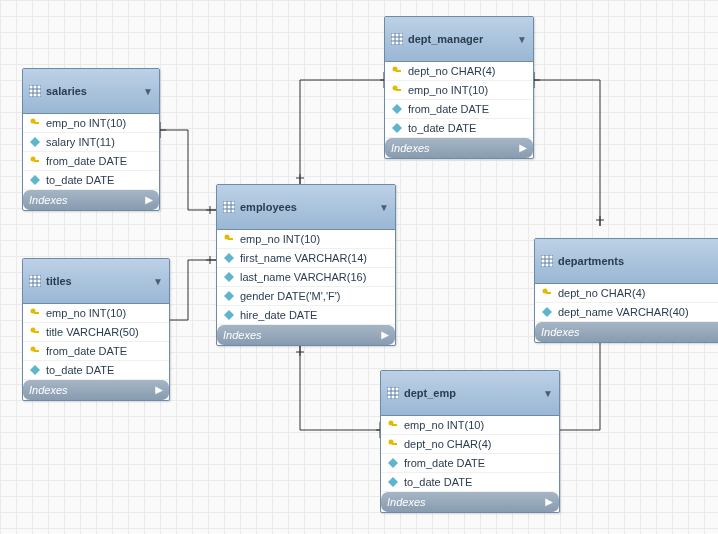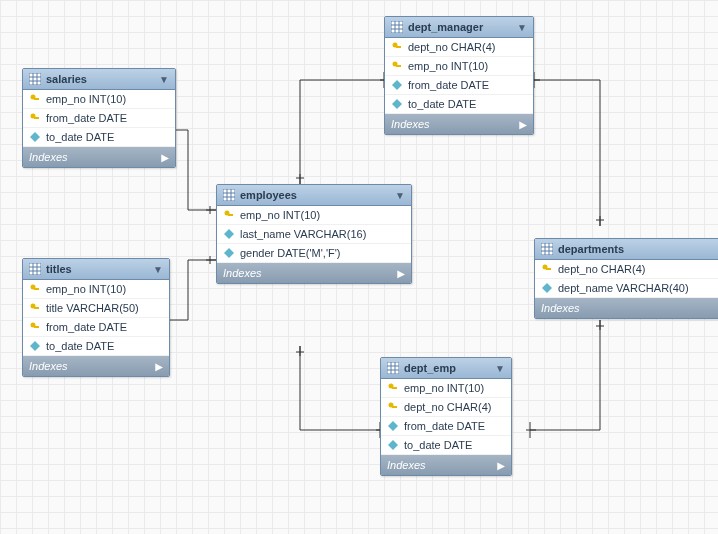--- a/index.html
+++ b/index.html
@@ -26,21 +26,21 @@
     position: absolute;
     background: #fff;
     border: 1px solid #6d8aa8;
     border-radius: 2px;
     box-shadow: 1px 1px 2px rgba(0,0,0,0.15);
     overflow: hidden;
   }
   .table-header {
     background: linear-gradient(#bcd1e6, #9ab7d4);
     border-bottom: 1px solid #6d8aa8;
-    padding: 4px 6px;
+    padding: 16px 6px;
     display: flex;
     align-items: center;
     font-weight: bold;
     color: #2a3c50;
   }
   .table-header .hdr-icon {
     width: 12px; height: 12px;
     margin-right: 5px;
     display: inline-flex;
     align-items: center;
@@ -64,23 +64,24 @@
     margin-right: 5px;
     display: inline-flex;
     align-items: center;
     justify-content: center;
   }
   .indexes-row {
     background: linear-gradient(#a5b5c5, #889cb0);
     color: #fff;
     padding: 4px 6px;
     display: flex;
-    align-items: center;
+    align-items: flex-start;
     font-style: italic;
     font-size: 11px;
+    border-radius: 7px;
   }
   .indexes-row .collapse {
     margin-left: auto;
     font-style: normal;
     font-size: 10px;
   }
 </style>
 </head>
 <body>
 
@@ -106,21 +107,21 @@
     <path d="M534,80 L600,80 L600,226"></path>
     <path d="M534,72 L534,88 M530,80 L540,80"></path>
     <path d="M596,220 L604,220 M600,216 L600,226"></path>
 
     <path d="M530,430 L600,430 L600,320"></path>
     <path d="M530,422 L530,438 M526,430 L536,430"></path>
     <path d="M596,326 L604,326 M600,330 L600,320"></path>
   </g>
 </svg>
 
-<div class="table-box" style="left:22px;top:68px;width:154px">
+<div class="table-box" style="left:22px;top:68px;width:138px">
   <div class="table-header">
     <span class="hdr-icon">
         <svg width="12" height="12">
           <rect x="0" y="0" width="12" height="12" fill="#fff" stroke="#5a7ea8"></rect>
           <line x1="0" y1="4" x2="12" y2="4" stroke="#5a7ea8"></line>
           <line x1="0" y1="8" x2="12" y2="8" stroke="#5a7ea8"></line>
           <line x1="4" y1="0" x2="4" y2="12" stroke="#5a7ea8"></line>
           <line x1="8" y1="0" x2="8" y2="12" stroke="#5a7ea8"></line>
         </svg>
       </span>
@@ -132,20 +133,28 @@
         <svg width="10" height="10">
           <circle cx="3" cy="3" r="2.5" fill="#e6b800"></circle>
           <rect x="4" y="4" width="5" height="2" fill="#e6b800"></rect>
         </svg>
       </span>
       <span>emp_no INT(10)</span>
     </div>
   <div class="col-row">
       <span class="col-icon">
         <svg width="10" height="10">
+          <polygon points="5,0 10,5 5,10 0,5" fill="#5fb5cc"></polygon>
+        </svg>
+      </span>
+      <span>salary INT(11)</span>
+    </div>
+  <div class="col-row">
+      <span class="col-icon">
+        <svg width="10" height="10">
           <circle cx="3" cy="3" r="2.5" fill="#e6b800"></circle>
           <rect x="4" y="4" width="5" height="2" fill="#e6b800"></rect>
         </svg>
       </span>
       <span>from_date DATE</span>
     </div>
   <div class="col-row">
       <span class="col-icon">
         <svg width="10" height="10">
           <polygon points="5,0 10,5 5,10 0,5" fill="#5fb5cc"></polygon>
@@ -207,21 +216,21 @@
         </svg>
       </span>
       <span>to_date DATE</span>
     </div>
   <div class="indexes-row">
       <span>Indexes</span>
       <span class="collapse">▶</span>
     </div>
 </div>
 
-<div class="table-box" style="left:216px;top:184px;width:196px">
+<div class="table-box" style="left:216px;top:184px;width:180px">
   <div class="table-header">
     <span class="hdr-icon">
         <svg width="12" height="12">
           <rect x="0" y="0" width="12" height="12" fill="#fff" stroke="#5a7ea8"></rect>
           <line x1="0" y1="4" x2="12" y2="4" stroke="#5a7ea8"></line>
           <line x1="0" y1="8" x2="12" y2="8" stroke="#5a7ea8"></line>
           <line x1="4" y1="0" x2="4" y2="12" stroke="#5a7ea8"></line>
           <line x1="8" y1="0" x2="8" y2="12" stroke="#5a7ea8"></line>
         </svg>
       </span>
@@ -236,30 +245,46 @@
         </svg>
       </span>
       <span>emp_no INT(10)</span>
     </div>
   <div class="col-row">
       <span class="col-icon">
         <svg width="10" height="10">
           <polygon points="5,0 10,5 5,10 0,5" fill="#5fb5cc"></polygon>
         </svg>
       </span>
+      <span>first_name VARCHAR(14)</span>
+    </div>
+  <div class="col-row">
+      <span class="col-icon">
+        <svg width="10" height="10">
+          <polygon points="5,0 10,5 5,10 0,5" fill="#5fb5cc"></polygon>
+        </svg>
+      </span>
       <span>last_name VARCHAR(16)</span>
     </div>
   <div class="col-row">
       <span class="col-icon">
         <svg width="10" height="10">
           <polygon points="5,0 10,5 5,10 0,5" fill="#5fb5cc"></polygon>
         </svg>
       </span>
       <span>gender DATE('M','F')</span>
     </div>
+  <div class="col-row">
+      <span class="col-icon">
+        <svg width="10" height="10">
+          <polygon points="5,0 10,5 5,10 0,5" fill="#5fb5cc"></polygon>
+        </svg>
+      </span>
+      <span>hire_date DATE</span>
+    </div>
   <div class="indexes-row">
       <span>Indexes</span>
       <span class="collapse">▶</span>
     </div>
 </div>
 
 <div class="table-box" style="left:384px;top:16px;width:150px">
   <div class="table-header">
     <span class="hdr-icon">
         <svg width="12" height="12">
@@ -306,21 +331,21 @@
         </svg>
       </span>
       <span>to_date DATE</span>
     </div>
   <div class="indexes-row">
       <span>Indexes</span>
       <span class="collapse">▶</span>
     </div>
 </div>
 
-<div class="table-box" style="left:380px;top:357px;width:132px">
+<div class="table-box" style="left:380px;top:370px;width:180px">
   <div class="table-header">
     <span class="hdr-icon">
         <svg width="12" height="12">
           <rect x="0" y="0" width="12" height="12" fill="#fff" stroke="#5a7ea8"></rect>
           <line x1="0" y1="4" x2="12" y2="4" stroke="#5a7ea8"></line>
           <line x1="0" y1="8" x2="12" y2="8" stroke="#5a7ea8"></line>
           <line x1="4" y1="0" x2="4" y2="12" stroke="#5a7ea8"></line>
           <line x1="8" y1="0" x2="8" y2="12" stroke="#5a7ea8"></line>
         </svg>
       </span>

